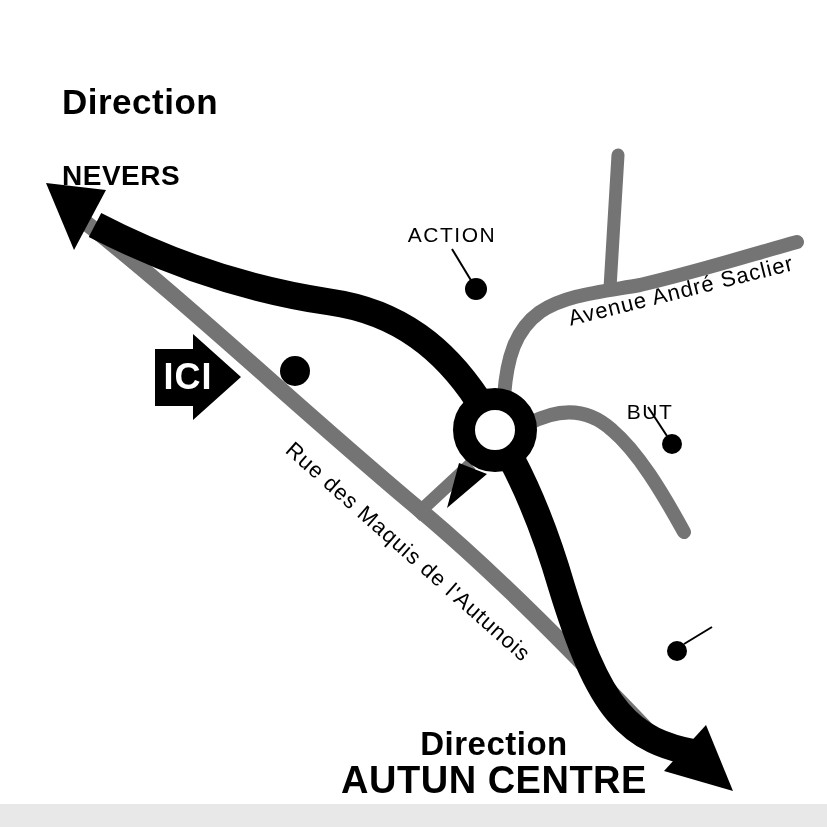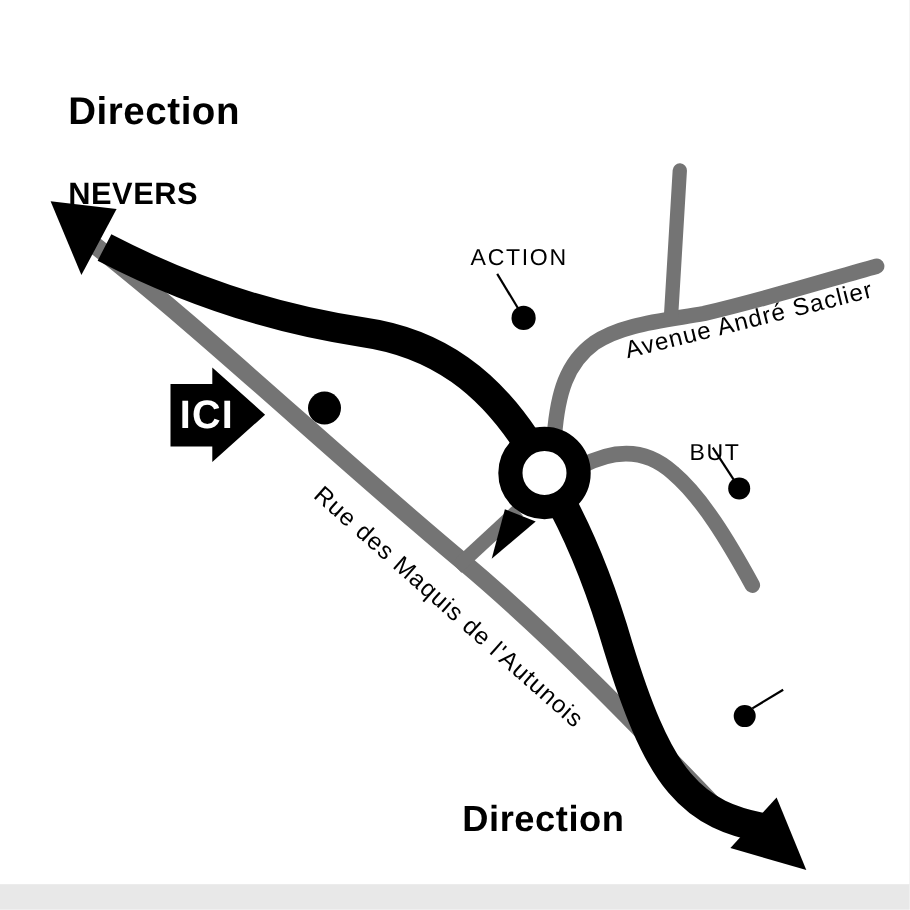--- a/index.html
+++ b/index.html
@@ -74,23 +74,24 @@
     <line class="leader" x1="648" y1="407" x2="667" y2="436"></line>
     <line class="leader" x1="712" y1="627" x2="684" y2="644"></line>
   </svg>
 
   <div class="lbl dest dest-nevers" style="left:62px;top:84px;">
     <div class="line1">Direction</div>
     <div class="line2">NEVERS</div>
   </div>
   <div class="lbl dest dest-autun" style="left:494px;top:727px;">
     <div class="line1">Direction</div>
+    <div class="line2">AUTUN CENTRE</div>
   </div>
 
-  <div class="lbl poi" style="left:472px;top:235px;">ACTION</div>
+  <div class="lbl poi" style="left:452px;top:235px;">ACTION</div>
   <div class="lbl poi" style="left:650px;top:412px;">BUT</div>
 
   <div class="lbl roadname roadname-avenue" style="left:681px;top:291px;">Avenue André Saclier</div>
   <div class="lbl roadname roadname-rue" style="left:408px;top:552px;">Rue des Maquis de l'Autunois</div>
 
   <div class="lbl ici" style="left:188px;top:377px;">ICI</div>
 
 
 </div>
 

